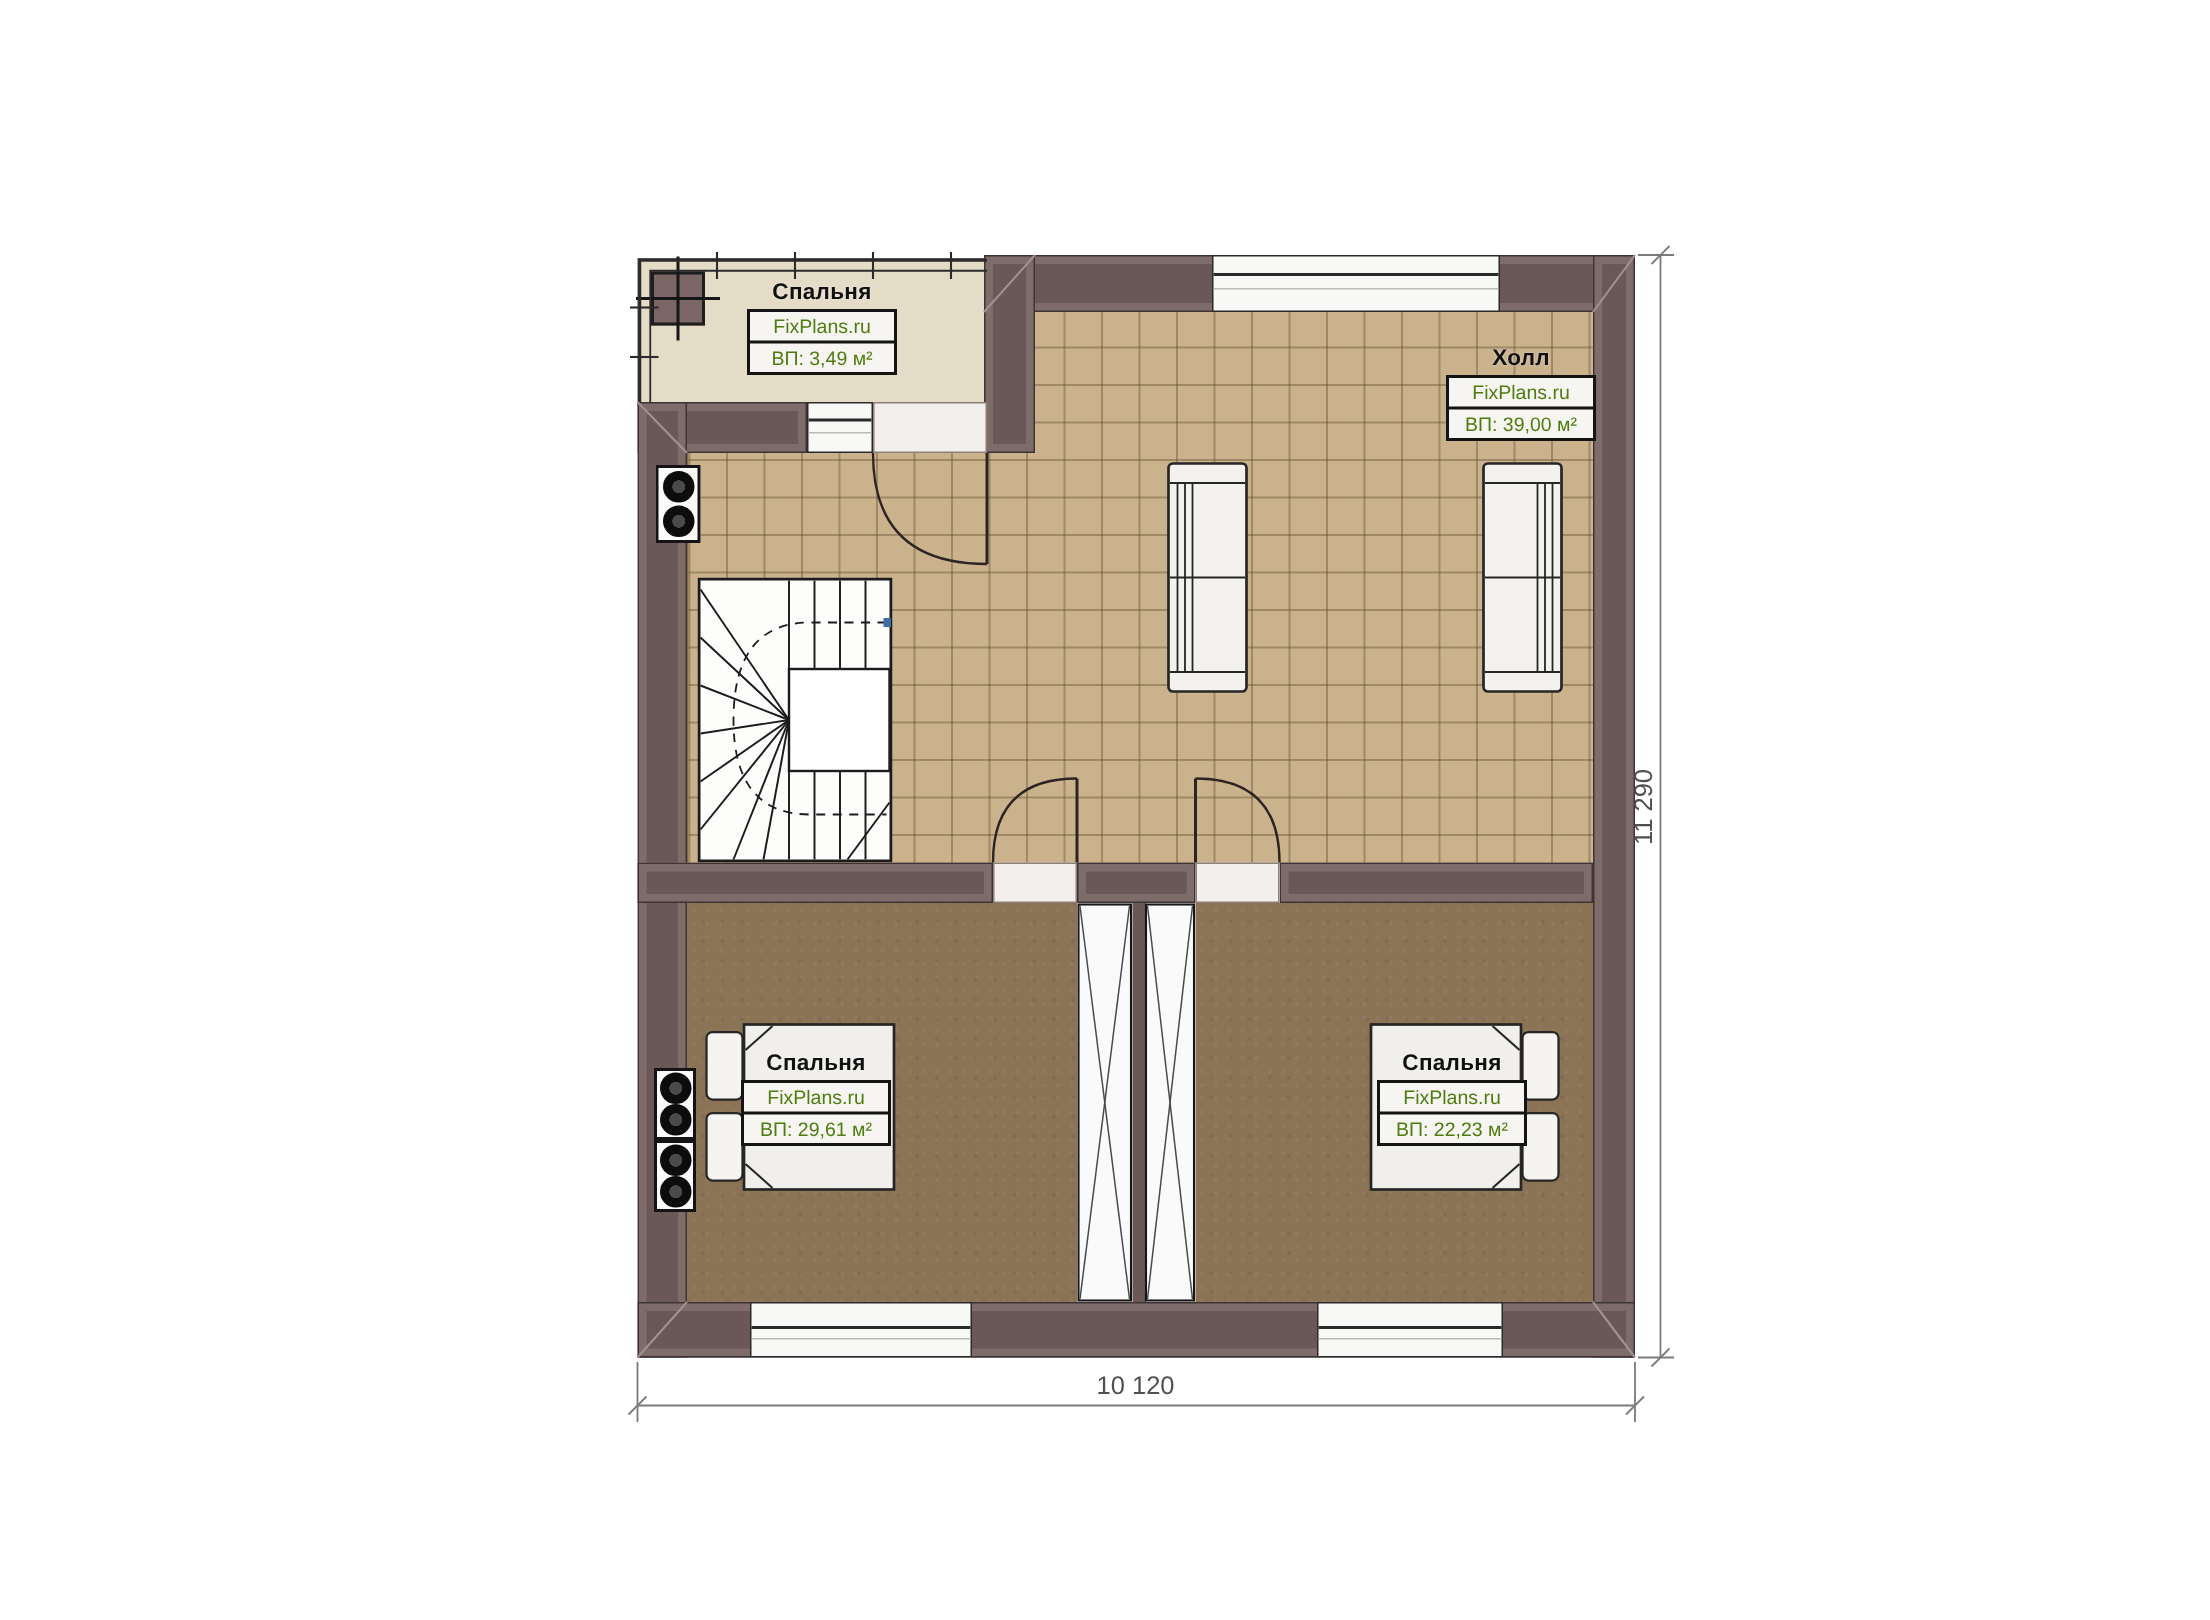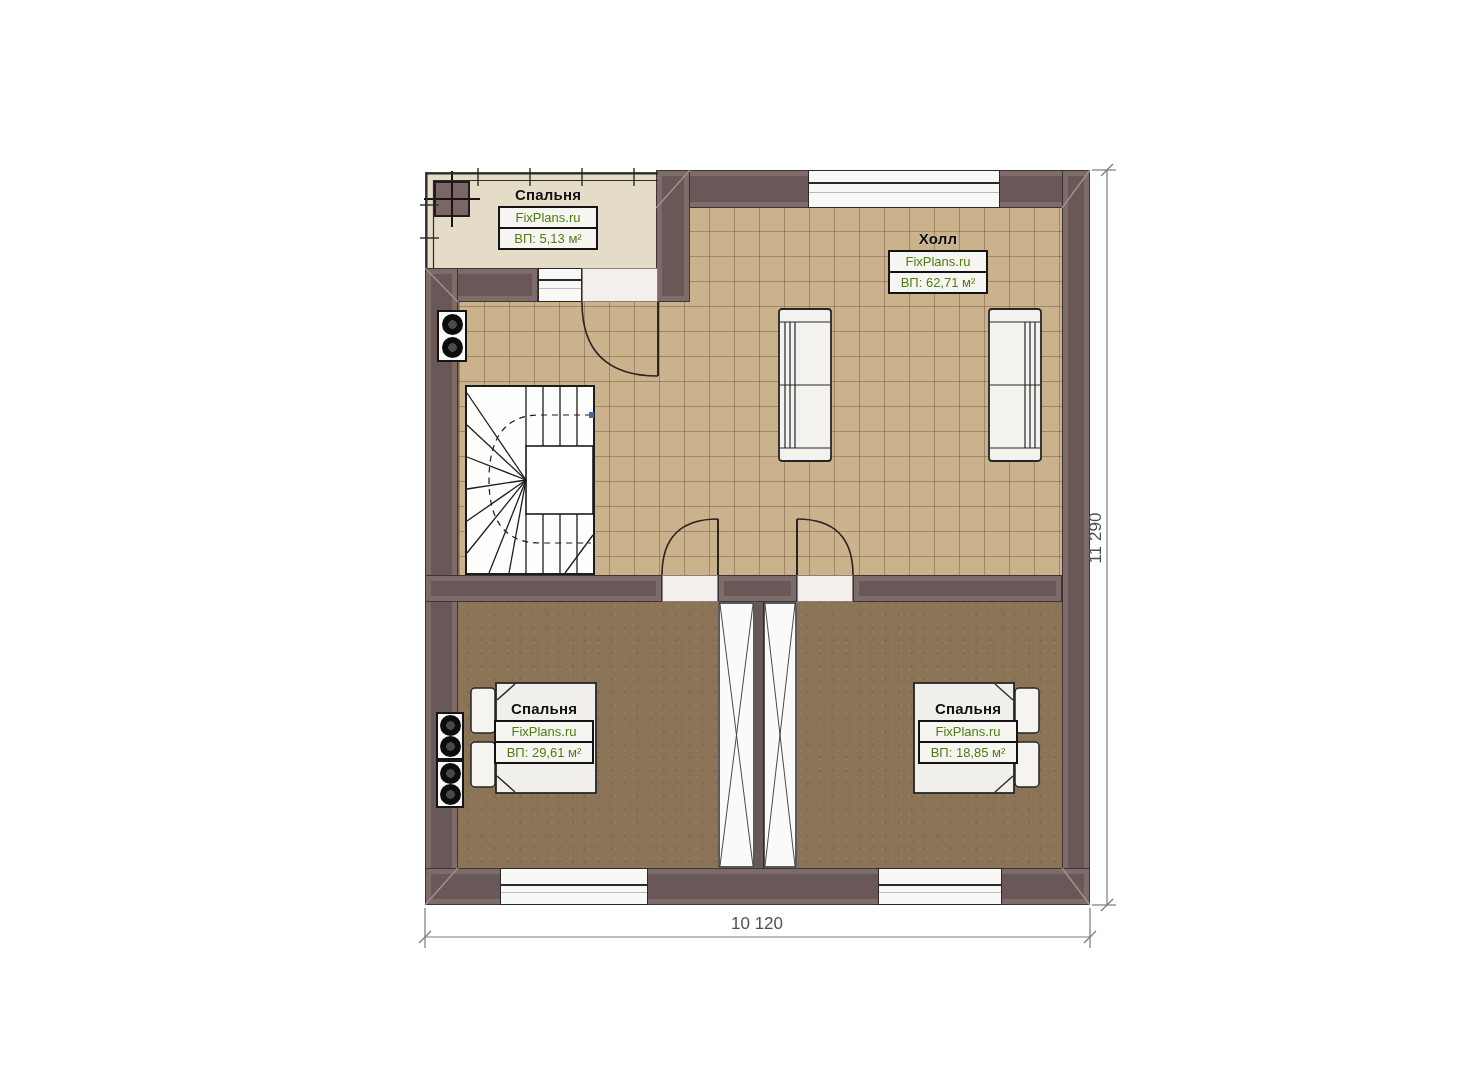--- a/index.html
+++ b/index.html
@@ -298,41 +298,41 @@
       <path d="M1101 176 L1113 164"></path>
         <path d="M1101 911 L1113 899"></path>
     </g>
     <text class="dim-text" x="1107" y="532" text-anchor="middle" transform="rotate(-90 1107 538)">11 290</text>
   </svg>
 
   <div class="room-label" style="left:494px;top:186px;width:108px;">
     <div class="rname">Спальня</div>
     <div class="rbox">
       <div class="rrow first">FixPlans.ru</div>
-      <div class="rrow">ВП: 5,13 м²</div>
+      <div class="rrow">ВП: 3,49 м²</div>
     </div>
   </div>
 
-  <div class="room-label" style="left:884px;top:230px;width:108px;">
+  <div class="room-label" style="left:960px;top:230px;width:108px;">
     <div class="rname">Холл</div>
     <div class="rbox">
       <div class="rrow first">FixPlans.ru</div>
-      <div class="rrow">ВП: 62,71 м²</div>
+      <div class="rrow">ВП: 39,00 м²</div>
     </div>
   </div>
 
   <div class="room-label" style="left:490px;top:700px;width:108px;">
     <div class="rname">Спальня</div>
     <div class="rbox">
       <div class="rrow first">FixPlans.ru</div>
       <div class="rrow">ВП: 29,61 м²</div>
     </div>
   </div>
 
   <div class="room-label" style="left:914px;top:700px;width:108px;">
     <div class="rname">Спальня</div>
     <div class="rbox">
       <div class="rrow first">FixPlans.ru</div>
-      <div class="rrow">ВП: 18,85 м²</div>
+      <div class="rrow">ВП: 22,23 м²</div>
     </div>
   </div>
 
 </div>
 
 </body></html>

